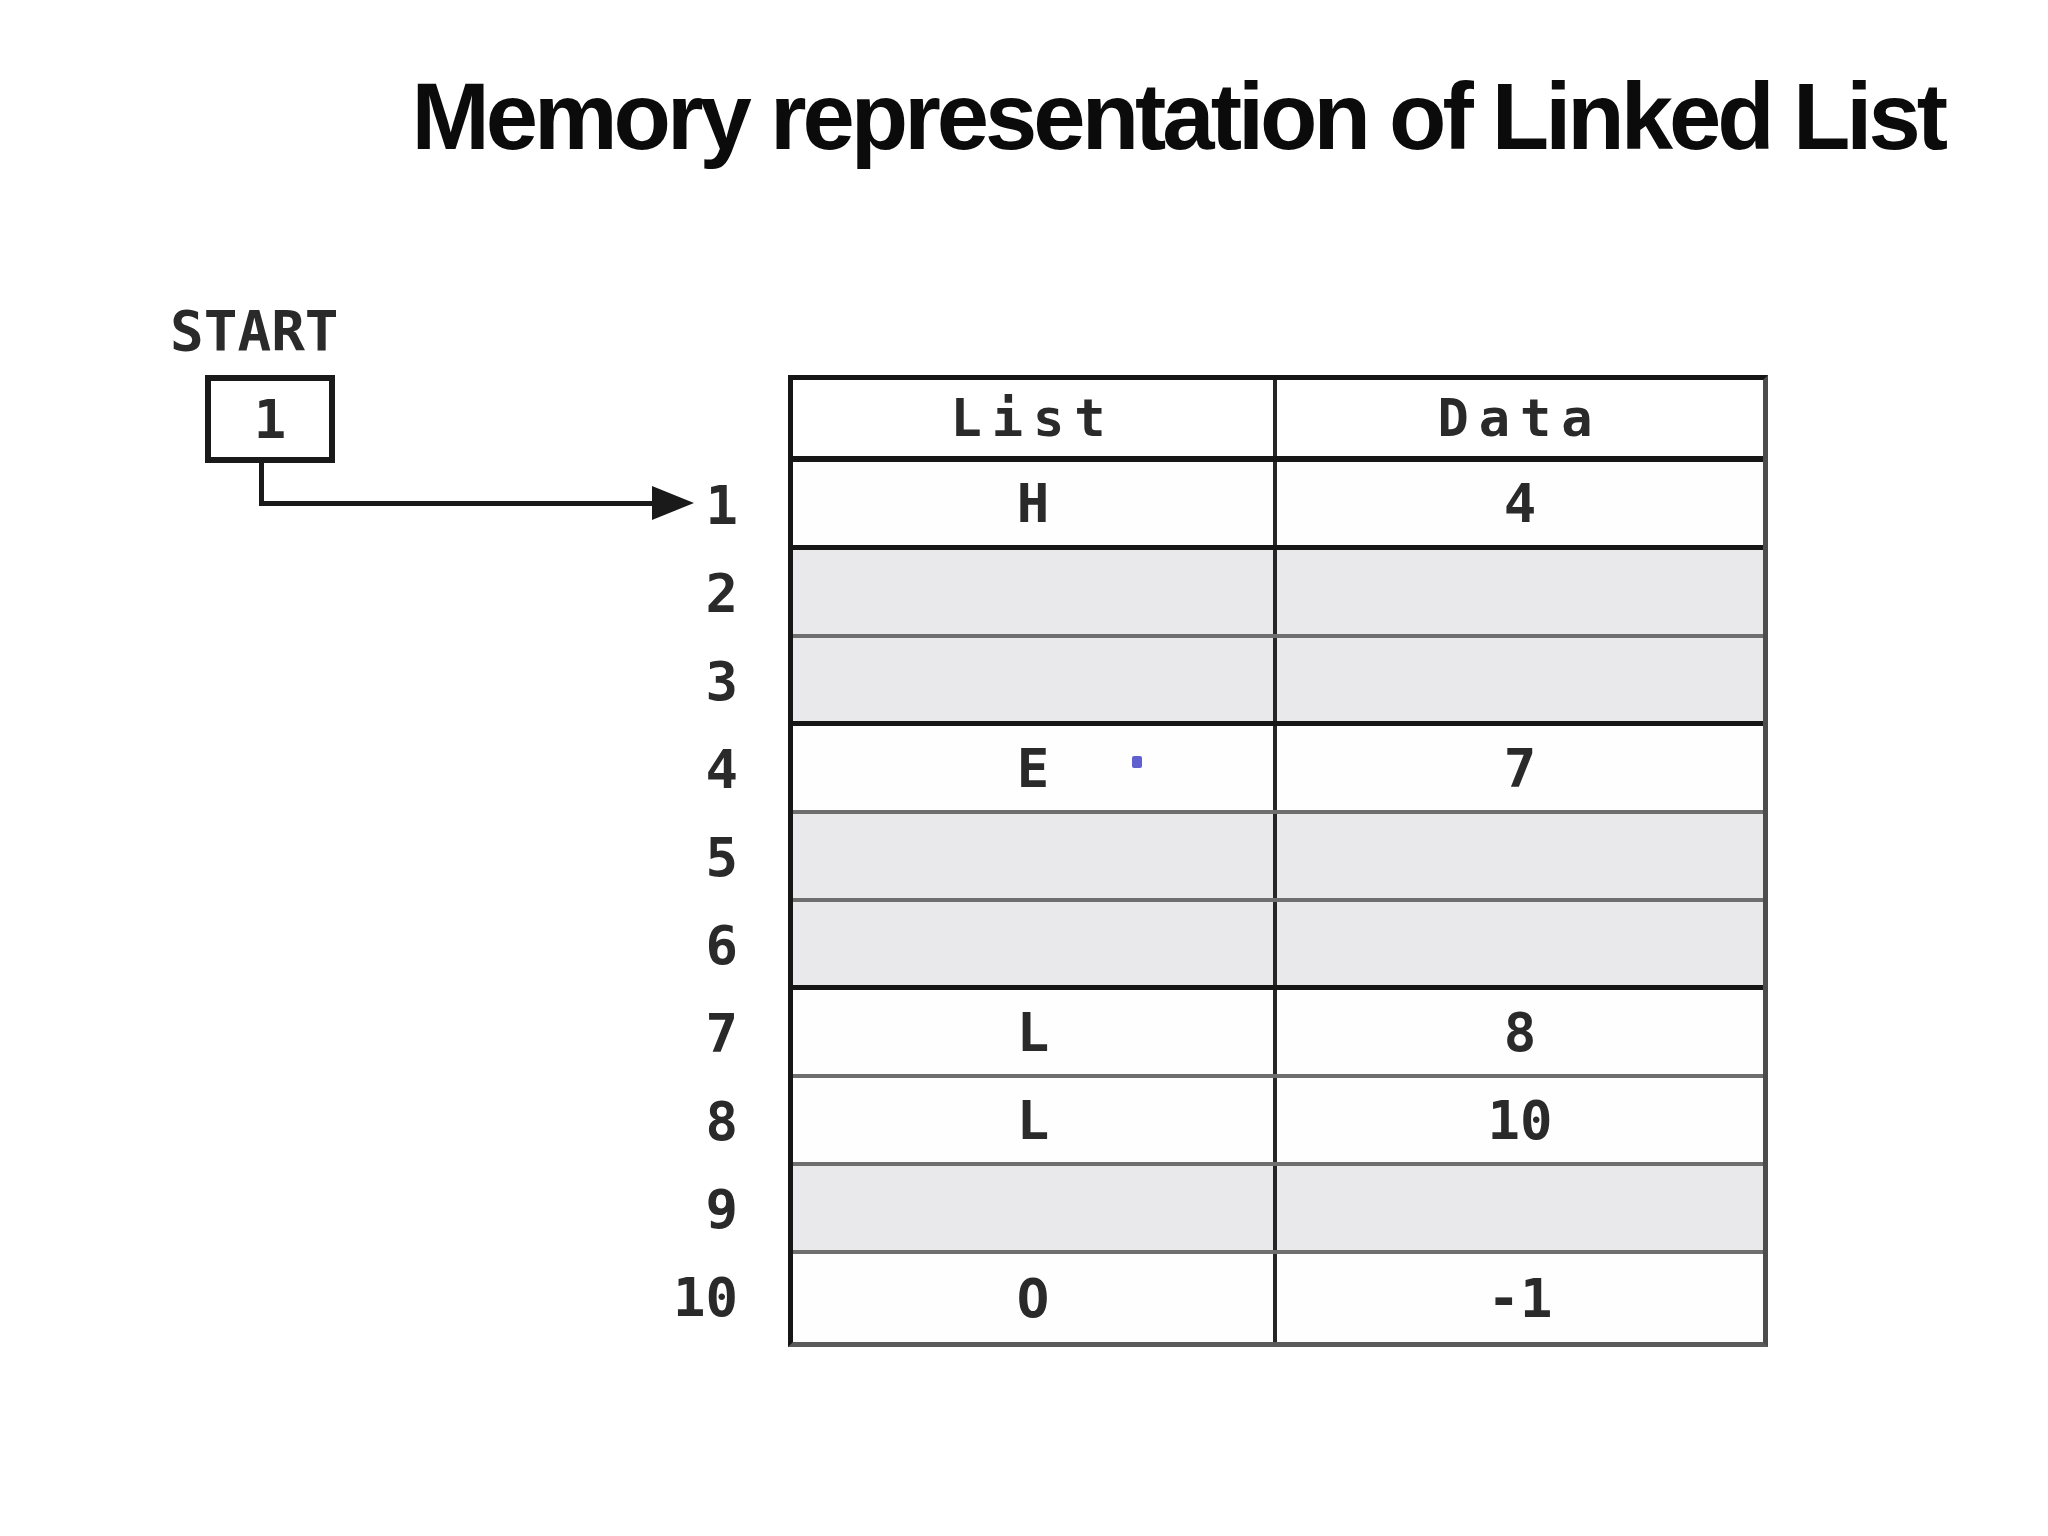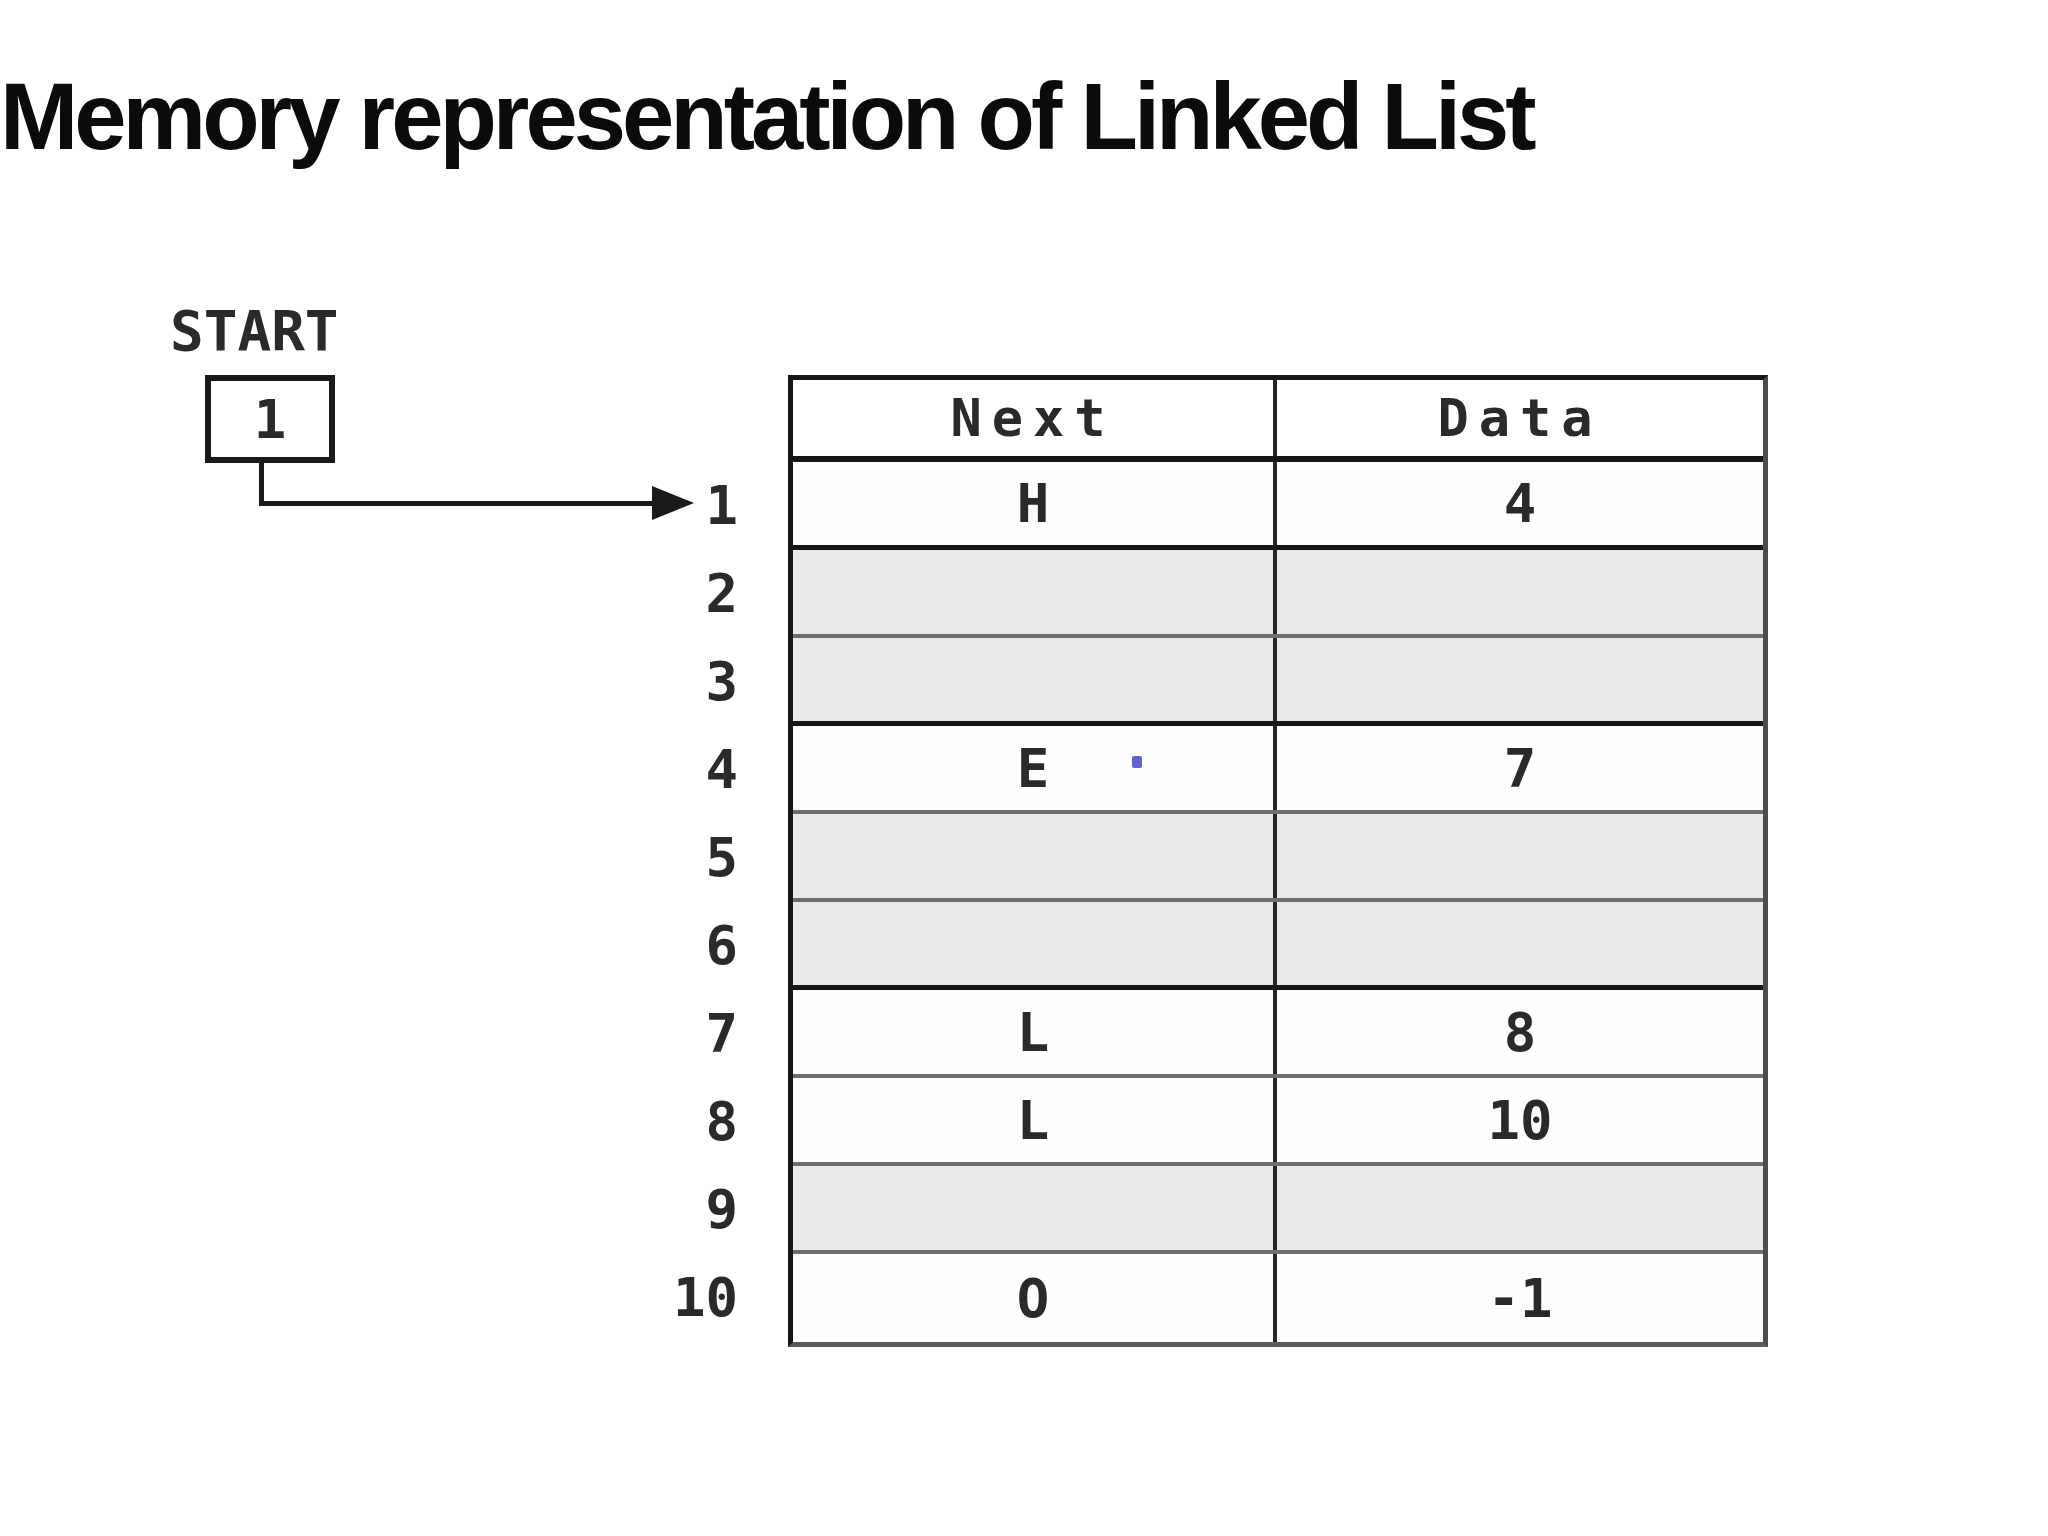--- a/index.html
+++ b/index.html
@@ -9,21 +9,21 @@
     height: 1536px;
     background: #ffffff;
     overflow: hidden;
     font-family: "DejaVu Sans Mono", monospace;
   }
   .title {
     position: absolute;
     top: 70px;
     left: 0;
     width: 1944px;
-    text-align: left;
+    text-align: right;
     font-family: "Liberation Sans", sans-serif;
     font-weight: 700;
     font-size: 94px;
     letter-spacing: -4px;
     line-height: 1.0;
     color: var(--title_text, #0b0b0b);
     white-space: nowrap;
   }
   .start-label {
     position: absolute;
@@ -176,21 +176,21 @@
       <div class="row-index">5</div>
       <div class="row-index">6</div>
       <div class="row-index">7</div>
       <div class="row-index">8</div>
       <div class="row-index">9</div>
       <div class="row-index">10</div>
     </div>
 
   <div class="mem-table">
     <div class="header-row">
-      <div class="hcell hcell-data">Next</div>
+      <div class="hcell hcell-data">List</div>
       <div class="hcell">Data</div>
     </div>
     <div>
         <div class="mem-row div-dark">
           <div class="cell cell-data">H</div>
           <div class="cell">4</div>
         </div>
         <div class="mem-row shaded div-light">
           <div class="cell cell-data"></div>
           <div class="cell"></div>

